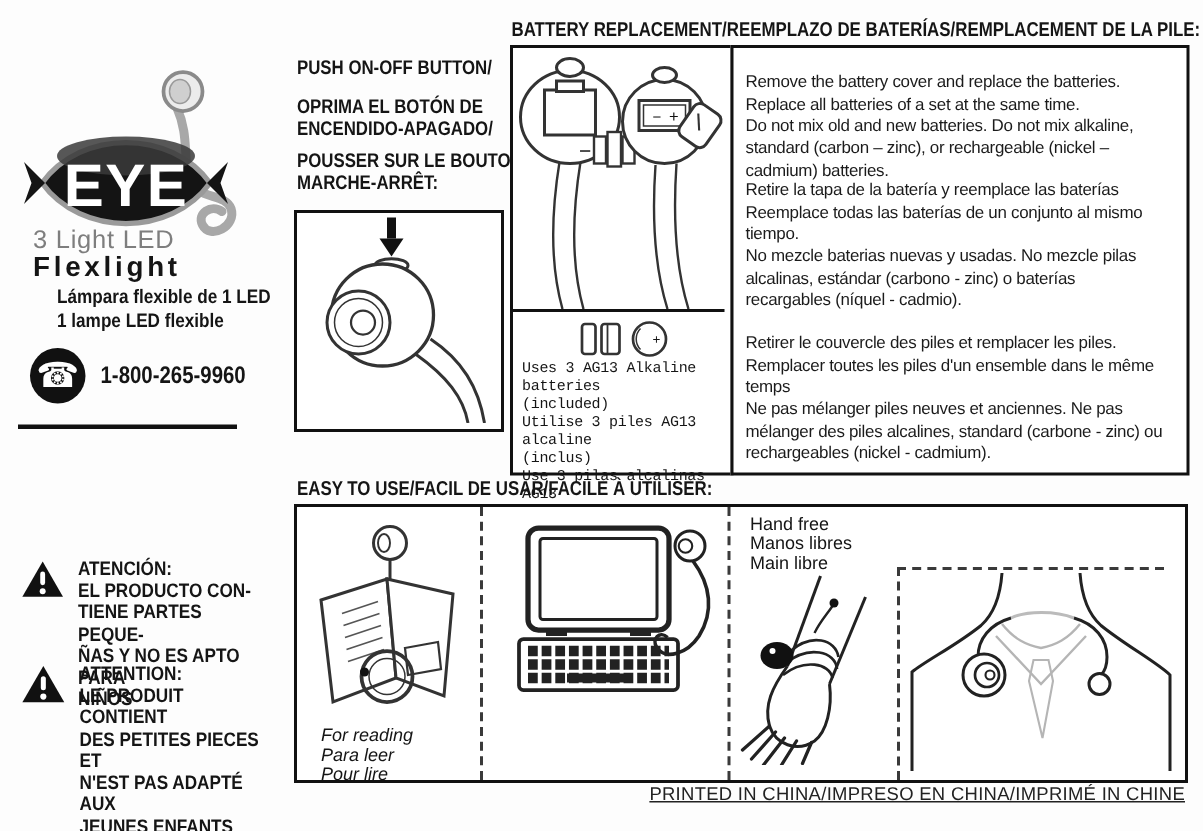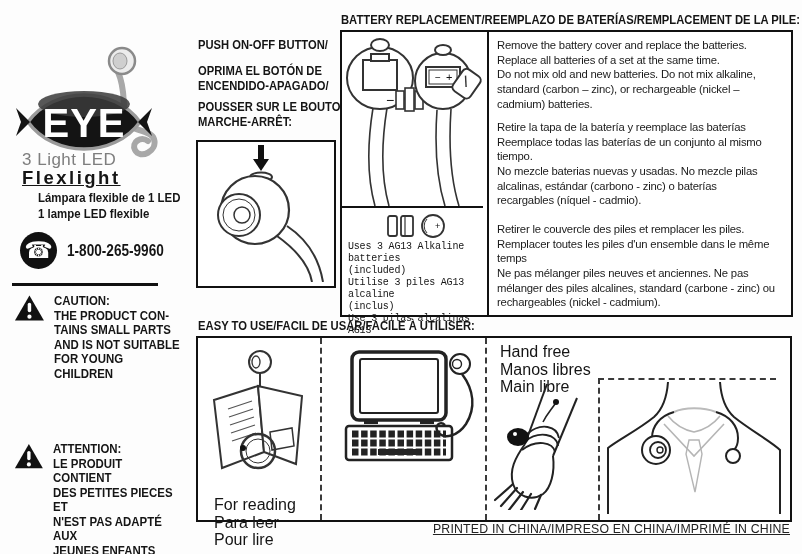--- a/index.html
+++ b/index.html
@@ -11,21 +11,21 @@
   .cond84{transform:scaleX(.84);transform-origin:0 0;white-space:nowrap;}
   .cond85{transform:scaleX(.85);transform-origin:0 0;}
   .cond88{transform:scaleX(.88);transform-origin:0 0;}
   .h13{font-size:13.4px;font-weight:bold;}
   .warn{display:flex;align-items:flex-start;}
   .warn .wtxt{margin-left:9px;font-size:13px;font-weight:bold;line-height:1.12;}
   .pushtxt{font-size:13.2px;font-weight:bold;line-height:1.1;}
   .box{border:2px solid #111;background:#fff;}
   .binstr{font-size:11.3px;line-height:1.3;letter-spacing:-.2px;color:#1b1b1b;}
   .note{font-size:10px;line-height:1.2;letter-spacing:-.2px;}
-  .cap{font-size:16px;line-height:1.1;}
+  .cap{font-size:12px;line-height:1.1;}
   .vdash{position:absolute;border-left:2px dashed #3a3a3a;width:0;}
   .hdash{position:absolute;border-top:2px dashed #3a3a3a;height:0;}
   .divider{background:#111;}
   .phone-badge{width:37px;height:37px;border-radius:50%;background:#111;color:#fff;
      display:flex;align-items:center;justify-content:center;font-size:23px;line-height:1;}
   .footer{font-size:12.3px;letter-spacing:.2px;color:#222;text-decoration:underline;}
   svg{display:block;}
 </style>
 </head>
 <body>
@@ -40,46 +40,46 @@
     <ellipse cx="106" cy="19" rx="7" ry="8" fill="#cfcfcf" stroke="#9a9a9a" stroke-width="1"></ellipse>
 
     <path d="M 14 80 C 40 44 100 44 126 80 C 100 116 40 116 14 80 Z" fill="#141414" stroke="#9a9a9a" stroke-width="3.5"></path>
     <path d="M 16 80 L 2 66 L 7 80 L 2 94 Z" fill="#141414"></path>
     <path d="M 124 80 L 138 66 L 133 80 L 138 94 Z" fill="#141414"></path>
     <ellipse cx="70" cy="62" rx="46" ry="13" fill="#3a3a3a" opacity=".85"></ellipse>
     <text x="70" y="95" text-anchor="middle" font-size="40" font-weight="bold" fill="#ffffff" letter-spacing="1">EYE</text>
   </svg>
 
   <div class="abs" style="left:22px;top:150px;font-size:17px;color:#7e7e7e;letter-spacing:.5px;">3 Light LED</div>
-  <div class="abs b" style="left:22px;top:167px;font-size:18.5px;letter-spacing:2.5px;text-decoration:underline;">Flexlight</div>
+  <div class="abs b" style="left:22px;top:167px;font-size:18.5px;letter-spacing:2.5px;">Flexlight</div>
   <div class="abs b pre cond88" style="left:38px;top:190px;font-size:13px;line-height:1.25;">Lámpara flexible de 1 LED
 1 lampe LED flexible</div>
 
   <div class="abs" style="left:20px;top:232px;display:flex;align-items:center;">
     <div class="phone-badge">☎</div>
     <div class="b cond85" style="margin-left:10px;font-size:16px;">1-800-265-9960</div>
   </div>
 
   <div class="abs divider" style="left:12px;top:283px;width:146px;height:3px;"></div>
 
-  <div class="abs warn" style="left:14px;top:294px;width:184px;">
+
+  <div class="abs warn" style="left:14px;top:372px;width:184px;">
     <svg width="32" height="29" viewBox="0 0 32 29">
       <polygon points="16,1 31,27 1,27" fill="#111"></polygon>
       <rect x="14.2" y="8.5" width="3.6" height="10" rx="1.8" fill="#fff"></rect>
       <circle cx="16" cy="23" r="2.2" fill="#fff"></circle>
     </svg>
     <div class="wtxt cond88">
-      <div>CAUTION:</div>
-      <div class="pre">THE PRODUCT CON-
-TAINS SMALL PARTS
-AND IS NOT SUITABLE
-FOR YOUNG CHILDREN</div>
+      <div>ATENCIÓN:</div>
+      <div class="pre">EL PRODUCTO CON-
+TIENE PARTES PEQUE-
+ÑAS Y NO ES APTO PARA
+NIÑOS</div>
     </div>
   </div>
-
 
   <div class="abs warn" style="left:14px;top:442px;width:184px;">
     <svg width="32" height="29" viewBox="0 0 32 29">
       <polygon points="16,1 31,27 1,27" fill="#111"></polygon>
       <rect x="14.2" y="8.5" width="3.6" height="10" rx="1.8" fill="#fff"></rect>
       <circle cx="16" cy="23" r="2.2" fill="#fff"></circle>
     </svg>
     <div class="wtxt cond88">
       <div>ATTENTION:</div>
       <div class="pre">LE PRODUIT CONTIENT
@@ -153,21 +153,21 @@
       <div class="abs note pre" style="left:6px;top:33px;width:133px;font-family:Liberation Mono, monospace;">Uses 3 AG13 Alkaline batteries
 (included)
 Utilise 3 piles AG13 alcaline
 (inclus)
 Use 3 pilas alcalinas AG13
 (incluidas)</div>
     </div>
   </div>
 
   <div class="abs box" style="left:487px;top:30px;width:302px;height:283px;">
-    <div class="abs binstr pre" style="left:8px;top:6px;width:290px;">Remove the battery cover and replace the batteries.
+    <div class="abs binstr pre" style="left:8px;top:16px;width:290px;">Remove the battery cover and replace the batteries.
 Replace all batteries of a set at the same time.
 Do not mix old and new batteries. Do not mix alkaline,
 standard (carbon – zinc), or rechargeable (nickel –
 cadmium) batteries.</div>
     <div class="abs binstr pre" style="left:8px;top:88px;width:290px;">Retire la tapa de la batería y reemplace las baterías
 Reemplace todas las baterías de un conjunto al mismo
 tiempo.
 No mezcle baterias nuevas y usadas. No mezcle pilas
 alcalinas, estándar (carbono - zinc) o baterías
 recargables (níquel - cadmio).</div>
@@ -193,21 +193,21 @@
       <line x1="56" y1="25" x2="56" y2="44" stroke="#333" stroke-width="2"></line>
       <rect x="50" y="42" width="12" height="8" fill="#fff" stroke="#333" stroke-width="1.5"></rect>
       <path d="M 10 52 L 54 38 L 60 104 L 18 120 Z" fill="#fff" stroke="#333" stroke-width="2"></path>
       <path d="M 54 38 L 98 48 L 92 116 L 60 104 Z" fill="#fff" stroke="#333" stroke-width="2"></path>
       <path d="M 24 61 L 48 53 M 25 69 L 49 61 M 26 77 L 50 69 M 27 85 L 51 77 M 28 93 L 52 85" stroke="#555" stroke-width="1.2"></path>
       <polygon points="66,84 88,80 90,98 68,102" fill="#fff" stroke="#333" stroke-width="1.5"></polygon>
       <circle cx="54" cy="103" r="17" fill="none" stroke="#333" stroke-width="2.5"></circle>
       <circle cx="54" cy="103" r="12" fill="none" stroke="#333" stroke-width="1"></circle>
       <circle cx="39" cy="100" r="3" fill="#111"></circle>
     </svg>
-    <div class="abs cap pre" style="left:16px;top:158px;">For reading
+    <div class="abs cap pre" style="left:16px;top:146px;font-style:italic;">For reading
 Para leer
 Pour lire</div>
 
     <svg class="abs" style="left:128px;top:12px;" width="152" height="114" viewBox="0 0 152 114">
       <rect x="26" y="2" width="94" height="68" rx="7" fill="#fff" stroke="#222" stroke-width="3.5"></rect>
       <rect x="34" y="9" width="78" height="54" rx="2" fill="#fff" stroke="#222" stroke-width="2"></rect>
       <rect x="38" y="70" width="14" height="4" fill="#222"></rect>
       <rect x="94" y="70" width="14" height="4" fill="#222"></rect>
       <rect x="20" y="76" width="106" height="34" rx="3" fill="#fff" stroke="#222" stroke-width="2.5"></rect>
       <line x1="26" y1="84" x2="120" y2="84" stroke="#222" stroke-width="7" stroke-dasharray="6.5 2.6"></line>

